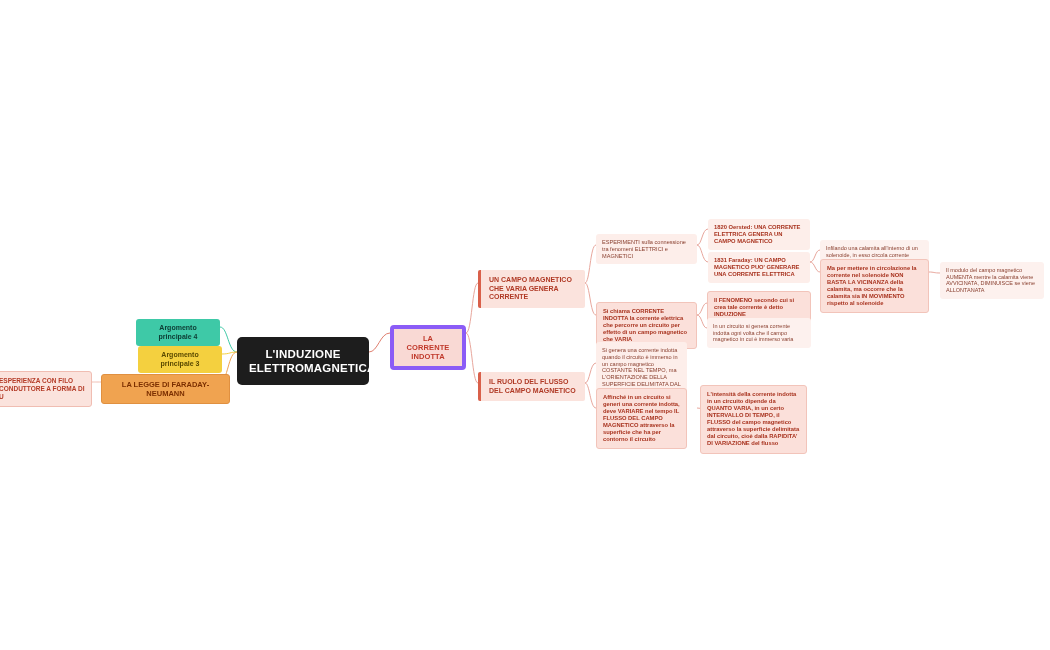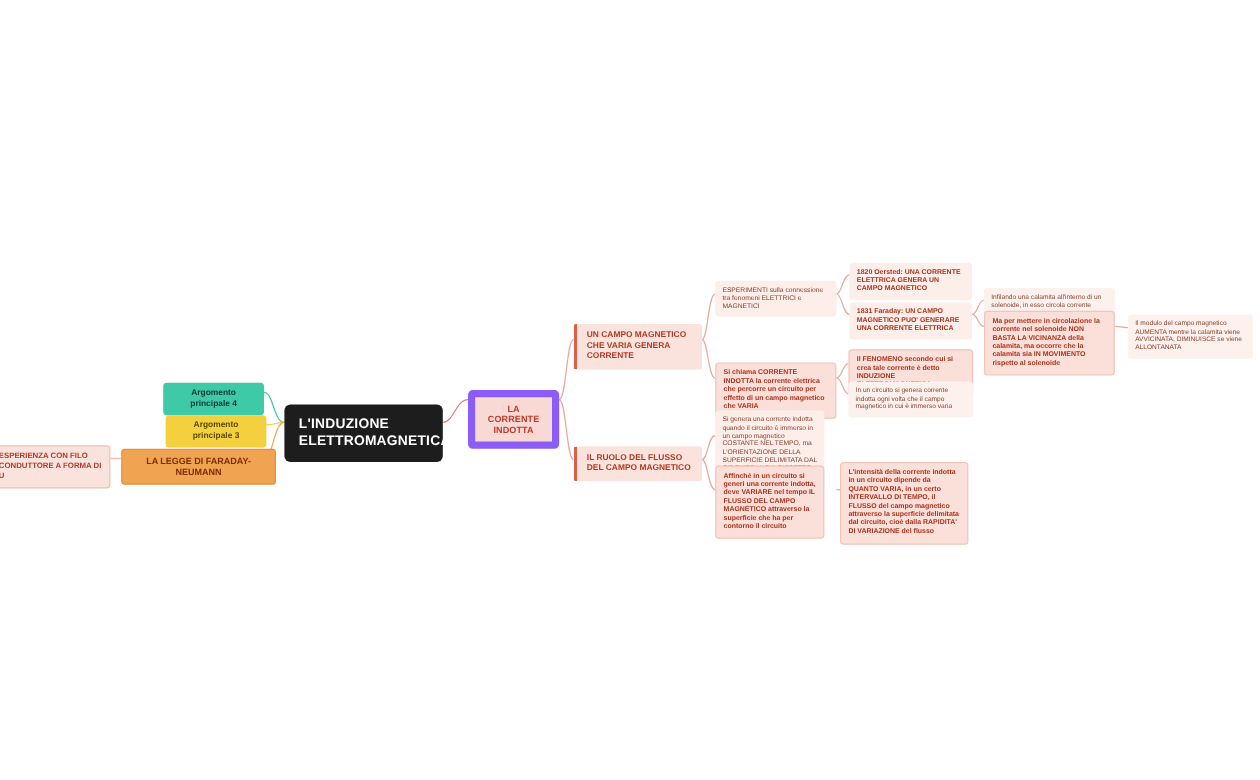--- a/index.html
+++ b/index.html
@@ -36,26 +36,27 @@
   }
   
   .n-central {
     background: #1d1d1d;
     color: #ffffff;
     font-weight: bold;
     font-size: 11.5px;
     padding: 10px 12px;
     border-radius: 5px;
     letter-spacing: .2px;
+    text-align: center;
   }
   
   .n-chip-red {
     background: #f9d9d4;
     color: #c0392b;
-    border: 6px solid #8b5cf6;
+    border: 4px solid #8b5cf6;
     font-weight: bold;
     font-size: 7.5px;
     padding: 5px 7px;
     letter-spacing: .1px;
   }
   .n-chip-green {
     background: #3ec9a7;
     color: #0d3b33;
     font-weight: bold;
     font-size: 7px;

